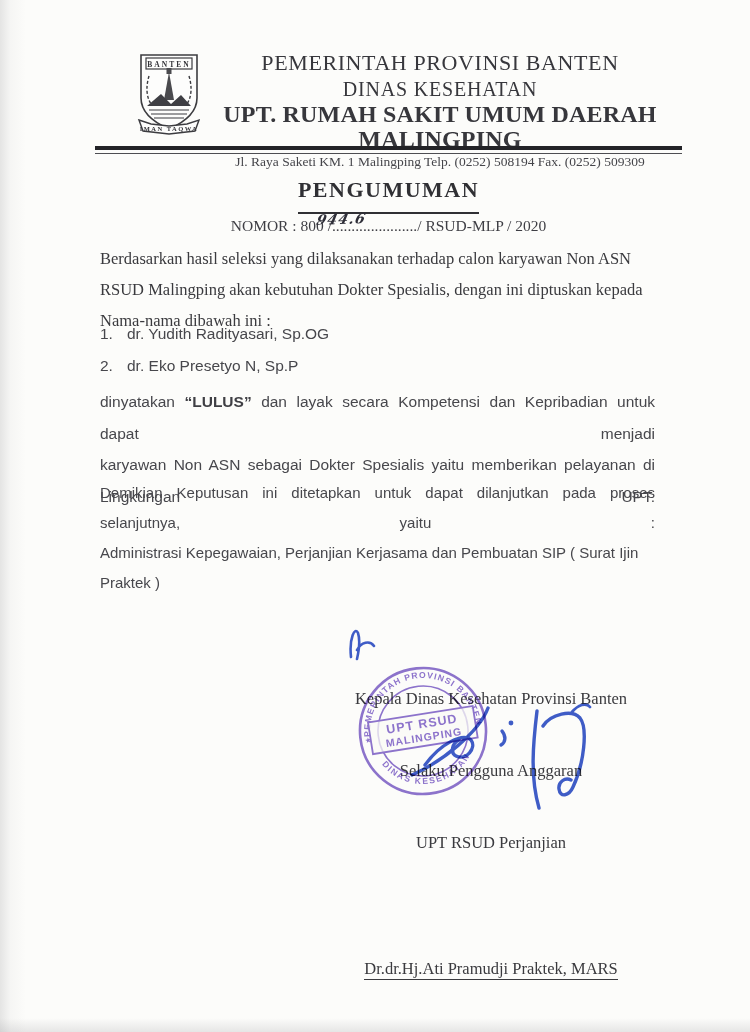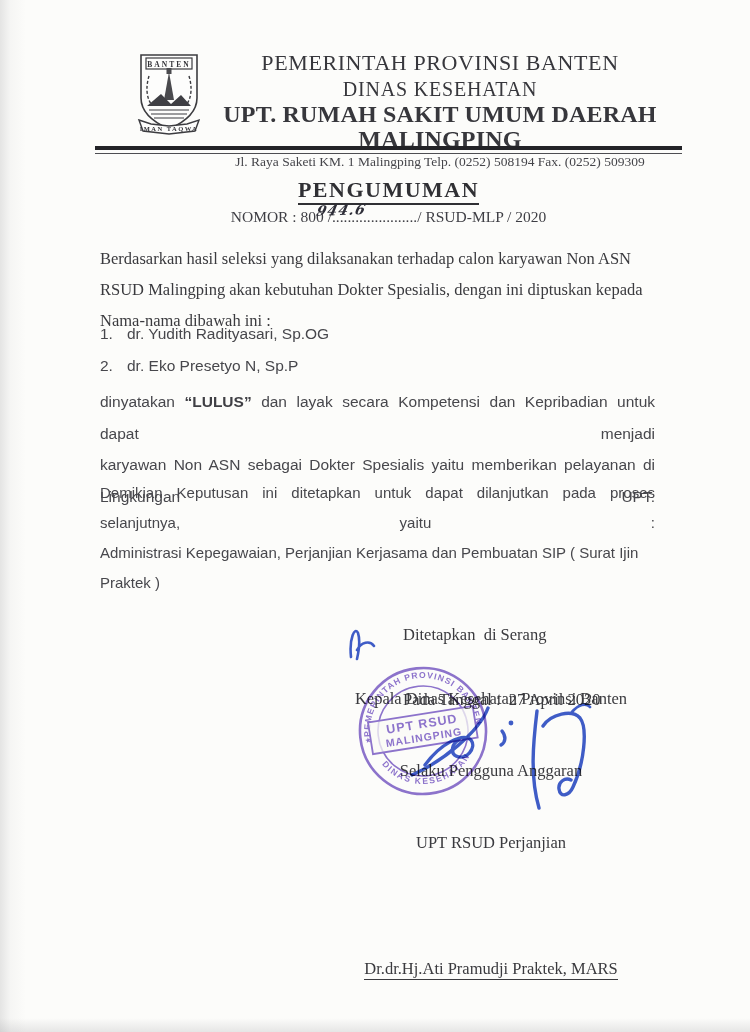--- a/index.html
+++ b/index.html
@@ -27,21 +27,21 @@
   .lh-line1 { font-size:22px; line-height:26px; letter-spacing:.6px; }
   .lh-line2 { font-size:20px; line-height:26px; letter-spacing:.8px; }
   .lh-line3 { font-size:24px; line-height:25px; font-weight:bold; letter-spacing:.2px; }
   .lh-addr  { font-size:13.5px; line-height:17px; margin-top:1px; color:#45454a; }
   .rule { position:absolute; left:95px; top:146px; width:587px; height:8px;
           border-top:4px solid #232327; border-bottom:1.5px solid #4e4e52; }
 
   
   .title-wrap { position:absolute; left:95px; top:177px; width:587px; text-align:center; }
   .doc-title { display:inline-block; font-size:22px; font-weight:bold; letter-spacing:1.5px;
-               color:#303034; border-bottom:2.5px solid #303034; padding-bottom:0; }
+               color:#303034; border-bottom:2.5px solid #303034; padding-bottom:9px; }
   .doc-number { margin-top:3px; font-size:15.5px; color:#3e3e44; position:relative;text-align:center; }
   .hand-num { position:absolute; top:-6px; left:50%; margin-left:-72px;
               font-family:"DejaVu Serif", serif; font-style:italic; font-weight:bold;
               font-size:14px; color:#2e2e38; transform:skewX(-14deg) rotate(-2deg); letter-spacing:1px; }
 
   
   .body-block { position:absolute; left:100px; width:555px; }
   .p1 { top:243px; font-size:16.5px; line-height:31px; white-space:pre-line; color:#3a3a3e; }
   .sans { font-family:"Liberation Sans", sans-serif; color:#47474c; }
   .list-block { position:absolute; left:100px; top:318px; width:555px;
@@ -126,24 +126,20 @@
   <div class="body-block p2 sans">
     <div class="jline"><span>dinyatakan </span><b>“LULUS”</b><span> dan layak secara Kompetensi dan Kepribadian untuk dapat menjadi</span></div>
     <div class="jline">karyawan Non ASN sebagai Dokter Spesialis yaitu memberikan pelayanan di Lingkungan UPT.</div>
   </div>
 
   <div class="body-block p3 sans">
     <div class="jline">Demikian Keputusan ini ditetapkan untuk dapat dilanjutkan pada proses selanjutnya, yaitu :</div>
     <div class="lline">Administrasi Kepegawaian, Perjanjian Kerjasama dan Pembuatan SIP ( Surat Ijin Praktek )</div>
   </div>
 
-  <div class="place-date">
-    <div>Ditetapkan  di Serang</div>
-    <div>Pada Tanggal :  27 April 2020</div>
-  </div>
 
   <div class="signatory">
     <div>Kepala Dinas Kesehatan Provinsi Banten</div>
     <div>Selaku Pengguna Anggaran</div>
     <div>UPT RSUD Perjanjian</div>
     <div><span class="sig-name">Dr.dr.Hj.Ati Pramudji Praktek, MARS</span></div>
     <div class="sig-rank">Pembina Tk.I IV/b</div>
     
   </div>
 

